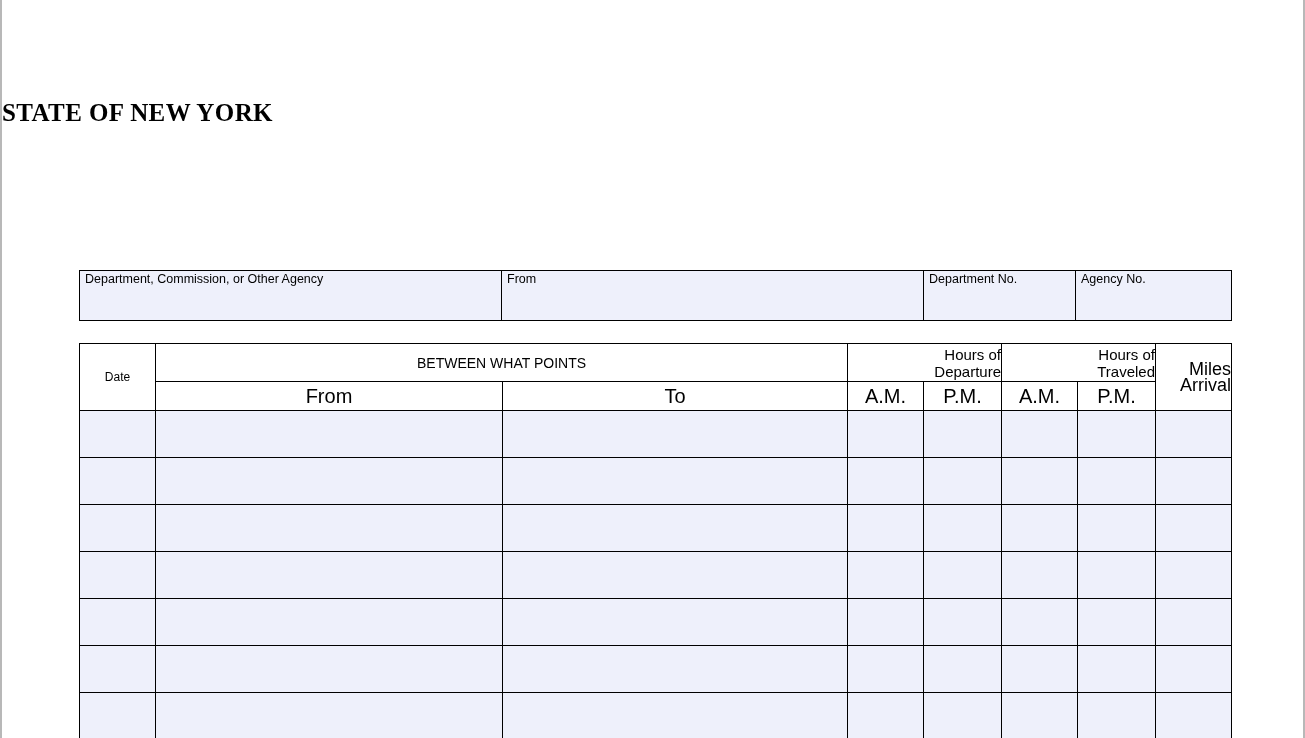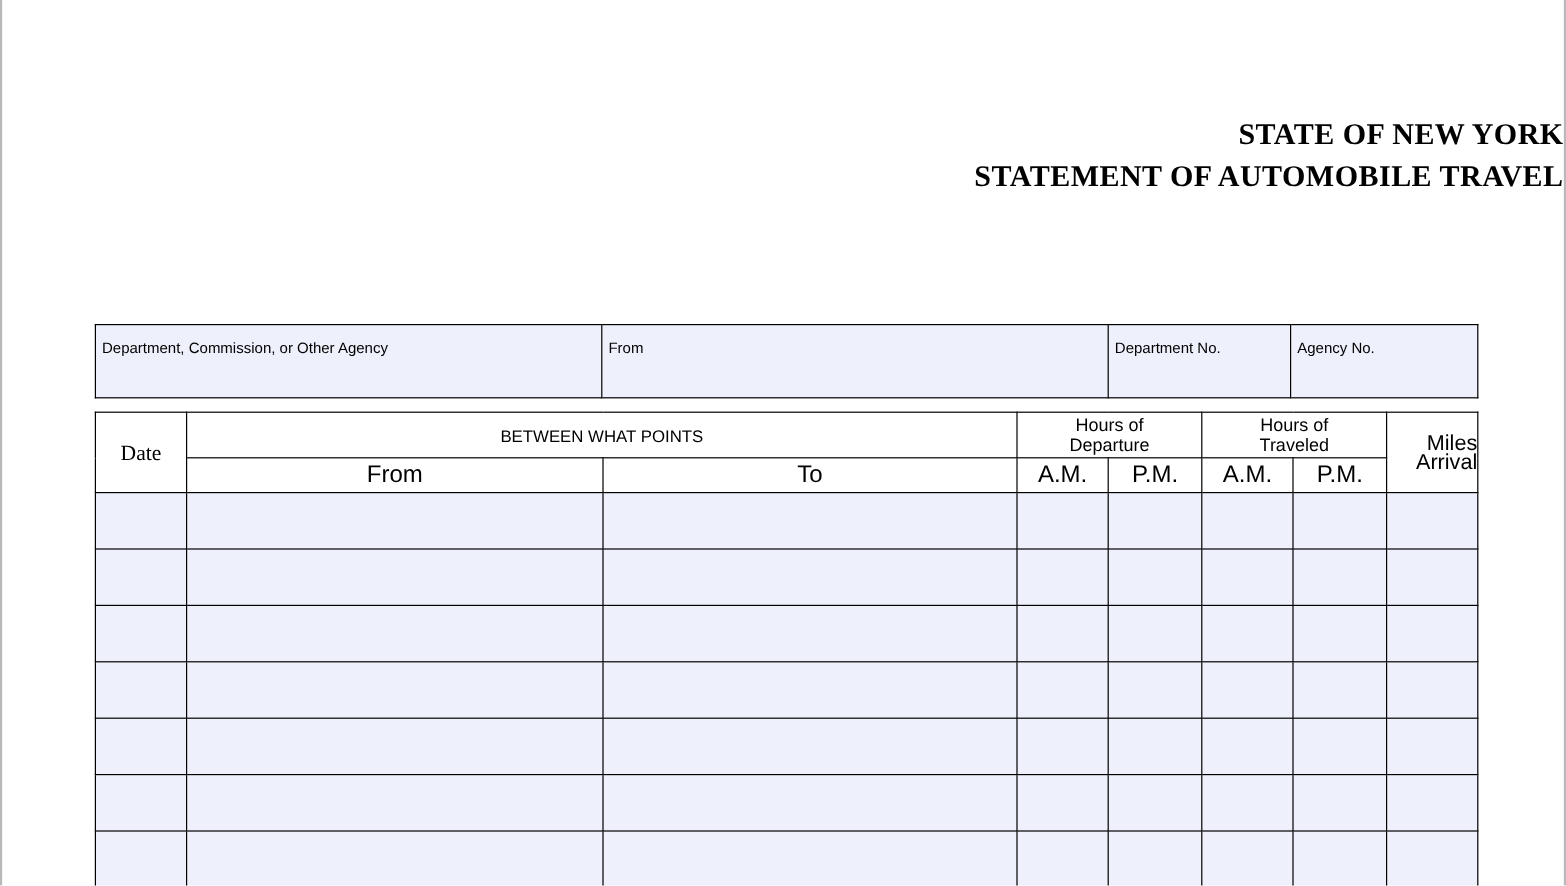--- a/index.html
+++ b/index.html
@@ -29,21 +29,21 @@
   .sheet {
     position: absolute;
     left: 2px;
     right: 2px;
     top: 0;
     bottom: 0;
     background: #ffffff;
   }
 
   .title-block {
-    text-align: right;
+    text-align: left;
     padding-top: 95px;
   }
   .title-line1,
   .title-line2 {
     font-family: "Liberation Serif", serif;
     font-weight: bold;
     font-size: 25px;
     letter-spacing: 0.4px;
     line-height: 35px;
     color: #000;
@@ -63,21 +63,21 @@
     top: 270px;
     width: 1152px;
     border-collapse: collapse;
     table-layout: fixed;
   }
   .info-table td {
     border: 1.6px solid #000;
     background: #eef0fb;
     height: 48px;
     vertical-align: top;
-    padding: 12px 0 0 5px;
+    padding: 1px 0 0 5px;
   }
   .info-label {
     font-size: 12.5px;
     color: #000;
     line-height: 14px;
     display: block;
   }
 
   
   .grid-table {
@@ -93,36 +93,35 @@
     border: 1.6px solid #000;
     background: #eef0fb;
     padding: 0;
   }
   .grid-table th {
     font-weight: normal;
     color: #000;
     background: #ffffff;
   }
   th.date-head {
-    font-size: 18px;
+    font-size: 12px;
     height: 66px;
     vertical-align: middle;
     text-align: center;
-    font-family: Liberation Serif, serif;
   }
   th.points-head {
     font-size: 14px;
     height: 33px;
     text-align: center;
     vertical-align: middle;
   }
   th.hours-head {
     font-size: 15px;
     height: 33px;
-    text-align: center;
+    text-align: right;
     vertical-align: middle;
     line-height: 17px;
   }
   th.miles-head {
     font-size: 18px;
     height: 66px;
     text-align: right;
     vertical-align: middle;
     line-height: 16px;
   }
@@ -142,21 +141,20 @@
 </head>
 <body>
 
 <div class="page-edge-left"></div>
 <div class="page-edge-right"></div>
 
 <div class="sheet">
 
   <div class="title-block">
     <div class="title-line1">STATE OF NEW YORK</div>
-    <div class="title-line2">STATEMENT OF AUTOMOBILE TRAVEL</div>
   </div>
 
   <table class="info-table">
     <colgroup>
       <col style="width:422px">
       <col style="width:422px">
       <col style="width:152px">
       <col style="width:156px">
     </colgroup>
     <tbody>

